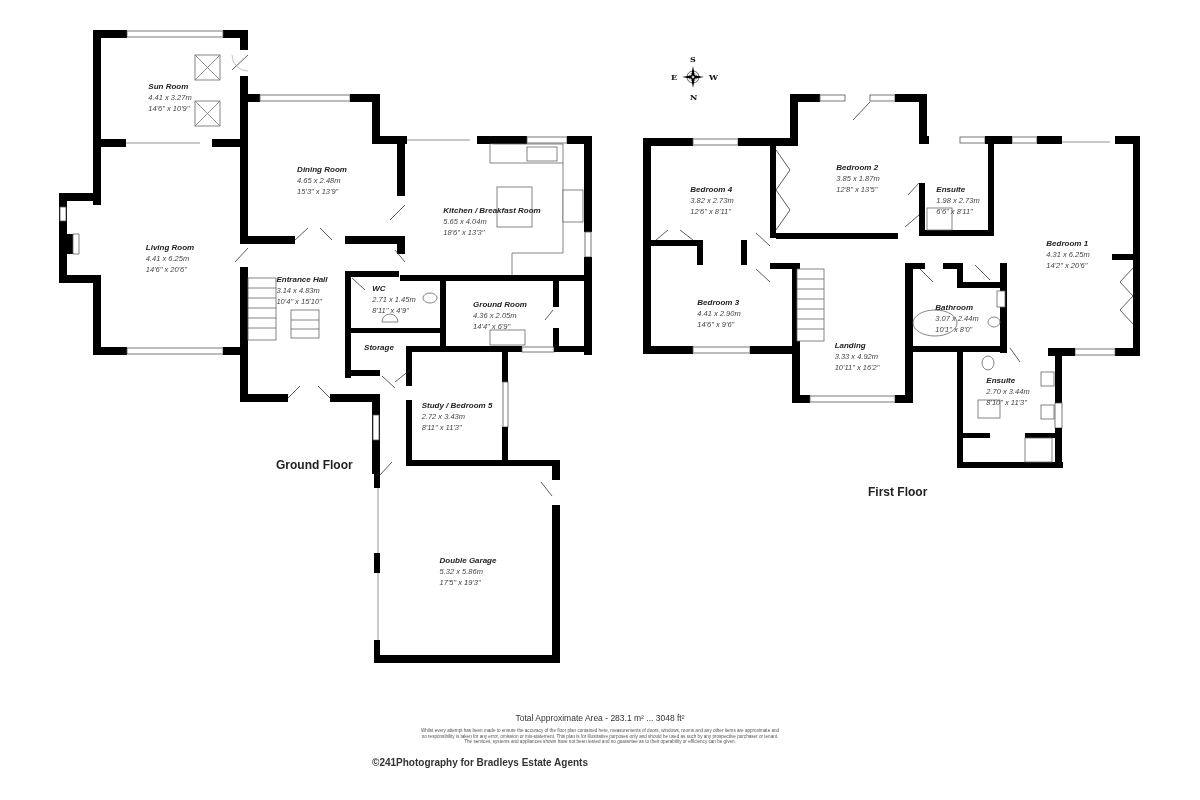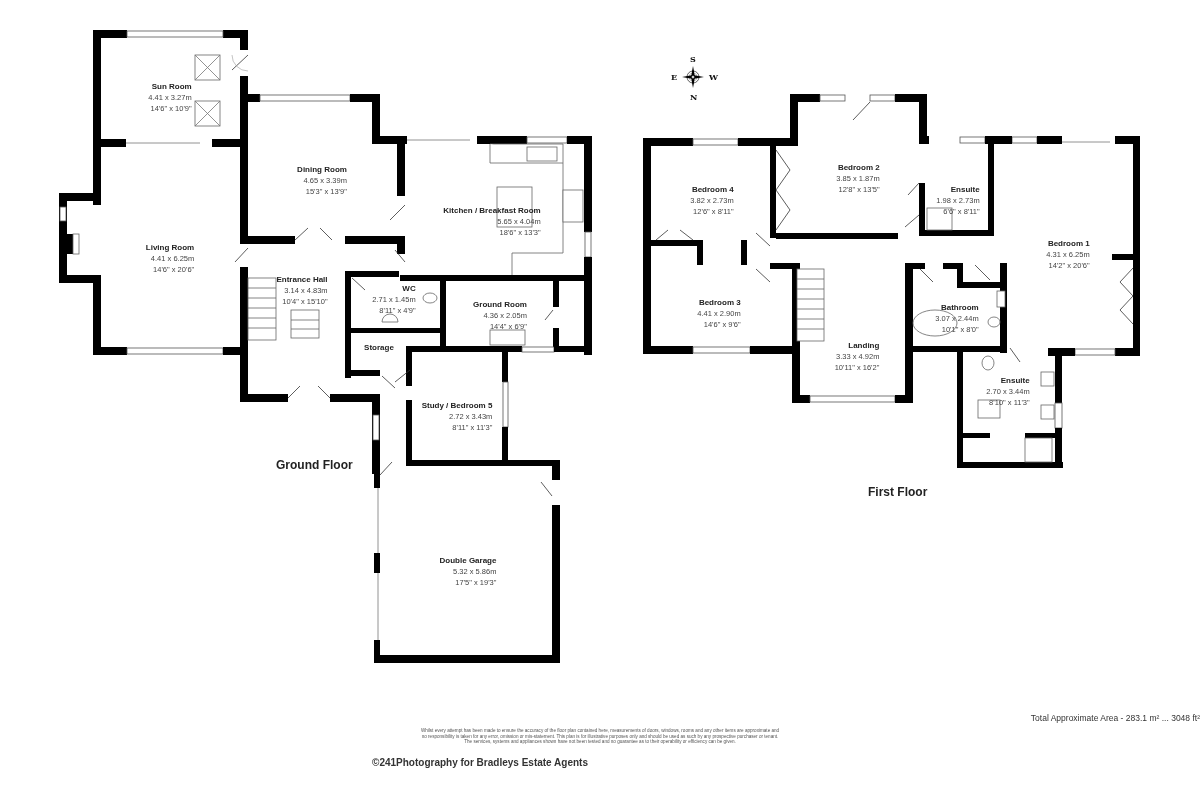--- a/index.html
+++ b/index.html
@@ -4,26 +4,26 @@
 <style>
   html, body { margin:0; padding:0; background:#ffffff; }
   body { width:1200px; height:800px; position:relative; overflow:hidden; font-family:"Liberation Sans", sans-serif; color:#222; }
   #plan { position:absolute; left:0; top:0; width:1200px; height:800px; }
   .wall { fill:#000; }
   .win { fill:#fff; stroke:#555; stroke-width:0.8; }
   .thin { fill:none; stroke:#777; stroke-width:0.8; }
   .door { fill:none; stroke:#333; stroke-width:0.8; }
   .arc { fill:none; stroke:#aaa; stroke-width:0.7; }
   .fix { fill:#fff; stroke:#666; stroke-width:0.8; }
-  .room-label { position:absolute; text-align:right; transform:translateX(-50%); line-height:11px; white-space:nowrap; }
+  .room-label { position:absolute; text-align:left; transform:translateX(-50%); line-height:11px; white-space:nowrap;font-style:italic; }
   .room-name { font-weight:bold; font-size:8px; color:#222; }
   .room-dim { font-size:7.5px; color:#444; }
   .floor-label { position:absolute; font-weight:bold; font-size:12px; color:#222; }
   .compass-letter { position:absolute; font-family:"DejaVu Serif", serif; font-weight:bold; font-size:8px; color:#111; }
-  #total-area { position:absolute; left:0; width:1200px; top:713px; text-align:right; font-size:8.5px; color:#333; }
+  #total-area { position:absolute; left:0; width:1200px; top:713px; text-align:center; font-size:8.5px; color:#333; }
   #disclaimer { position:absolute; left:395px; width:410px; top:728px; text-align:center; font-size:4.6px; line-height:5.7px; color:#555; }
   #credit { position:absolute; left:0; width:960px; top:757px; text-align:center; font-size:10px; font-weight:bold; color:#333; }
 </style>
 </head>
 <body>
 
 <svg id="plan" viewBox="0 0 1200 800" xmlns="http://www.w3.org/2000/svg">
 
   <g>
 
@@ -244,21 +244,21 @@
   </g>
 </svg>
 
 <div class="room-label" style="left:170px; top:81px;">
   <div class="room-name">Sun Room</div>
   <div class="room-dim">4.41 x 3.27m</div>
   <div class="room-dim">14'6" x 10'9"</div>
 </div>
 <div class="room-label" style="left:322px; top:164px;">
   <div class="room-name">Dining Room</div>
-  <div class="room-dim">4.65 x 3.39m</div>
+  <div class="room-dim">4.65 x 2.48m</div>
   <div class="room-dim">15'3" x 13'9"</div>
 </div>
 <div class="room-label" style="left:492px; top:205px;">
   <div class="room-name">Kitchen / Breakfast Room</div>
   <div class="room-dim">5.65 x 4.04m</div>
   <div class="room-dim">18'6" x 13'3"</div>
 </div>
 <div class="room-label" style="left:170px; top:242px;">
   <div class="room-name">Living Room</div>
   <div class="room-dim">4.41 x 6.25m</div>

